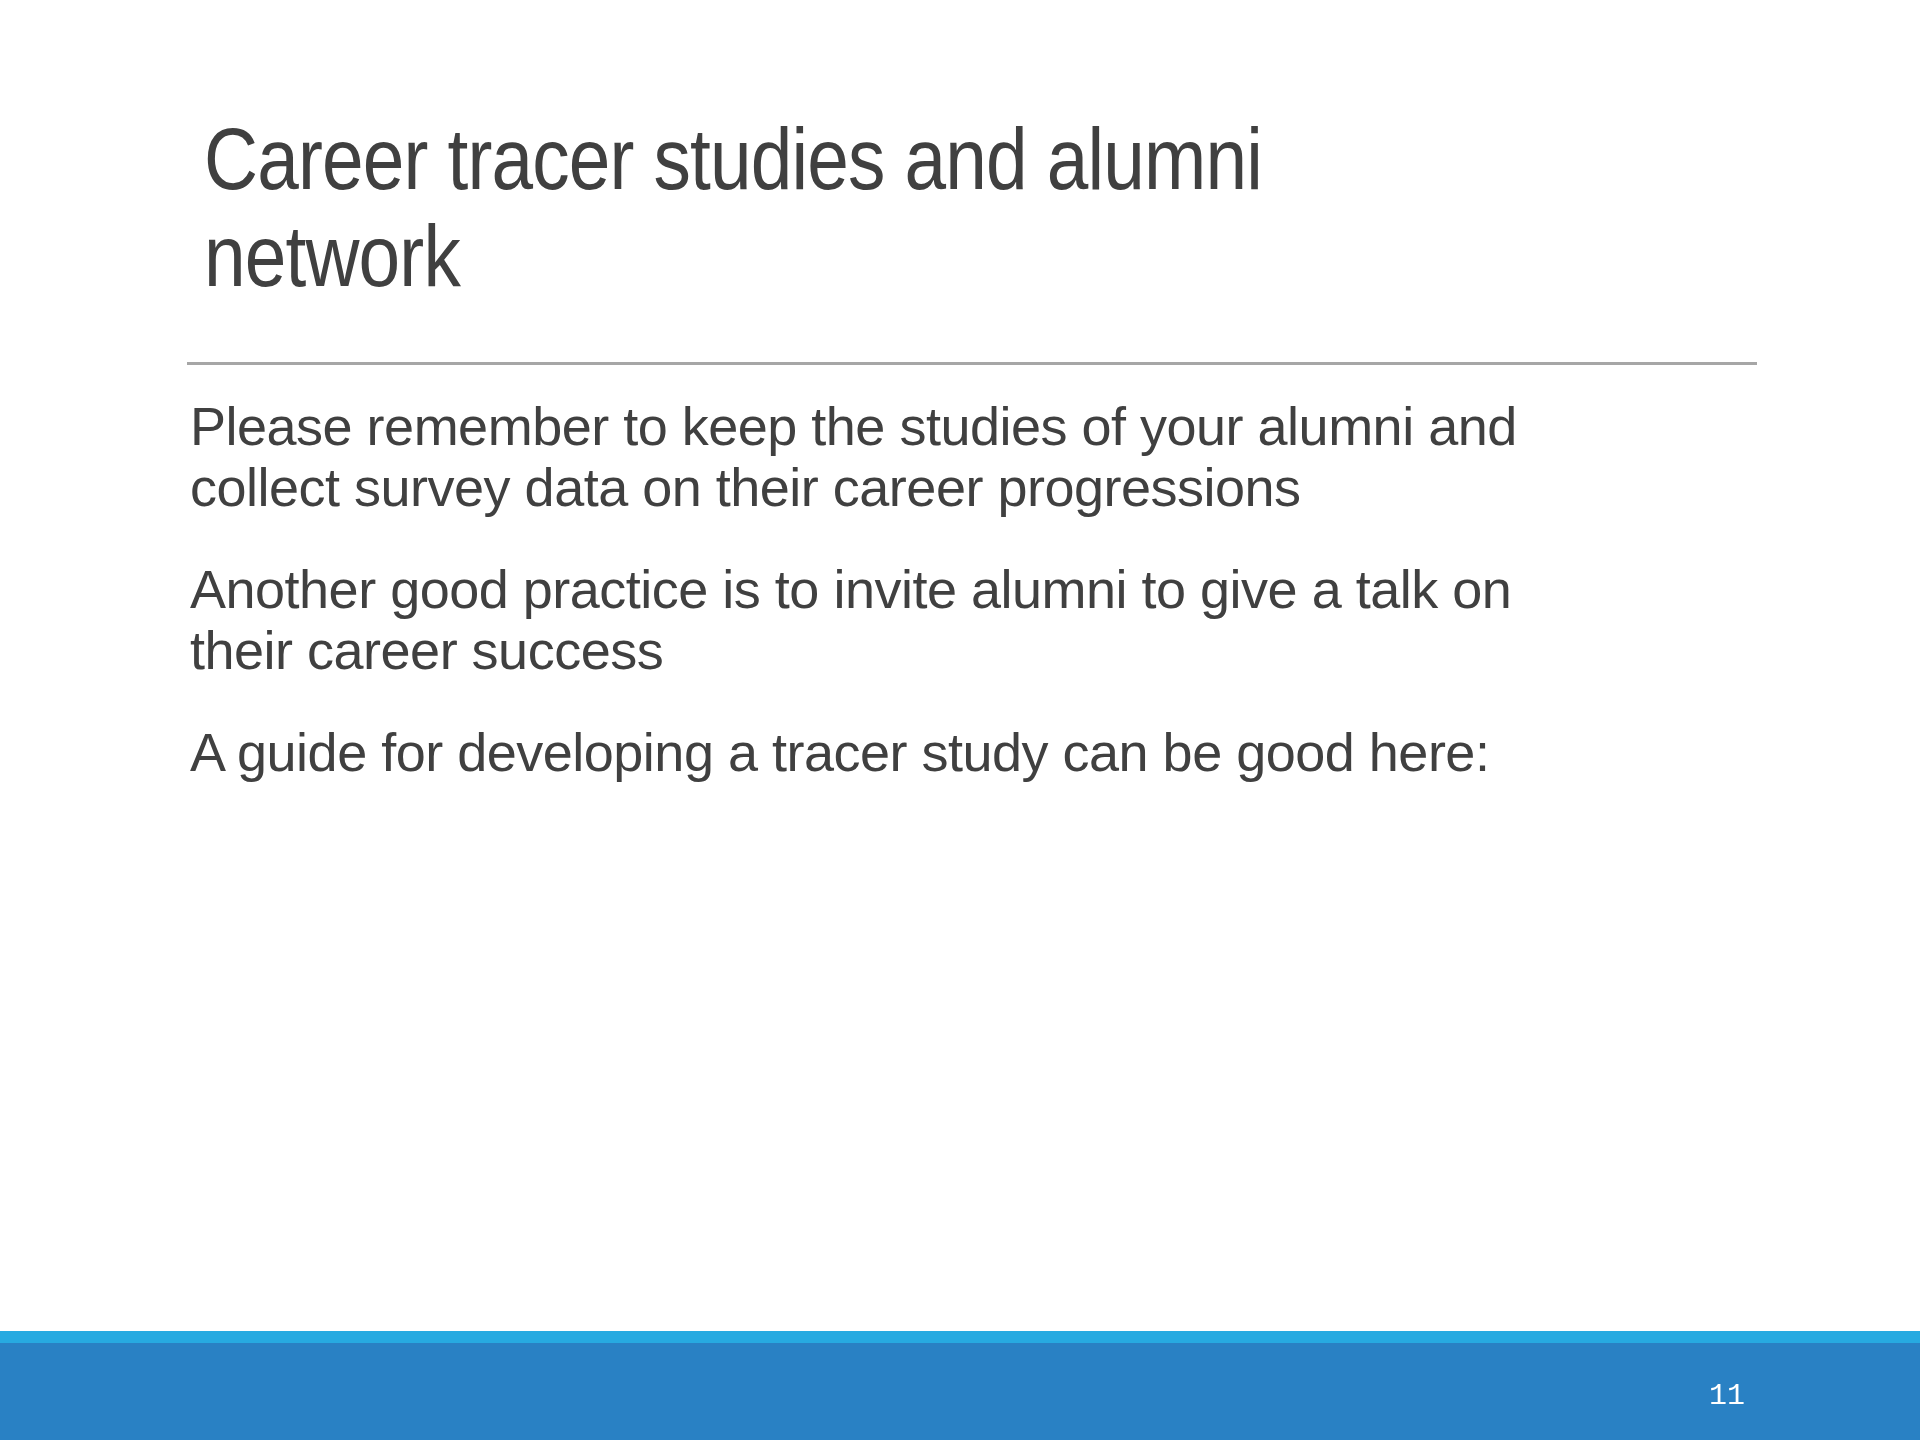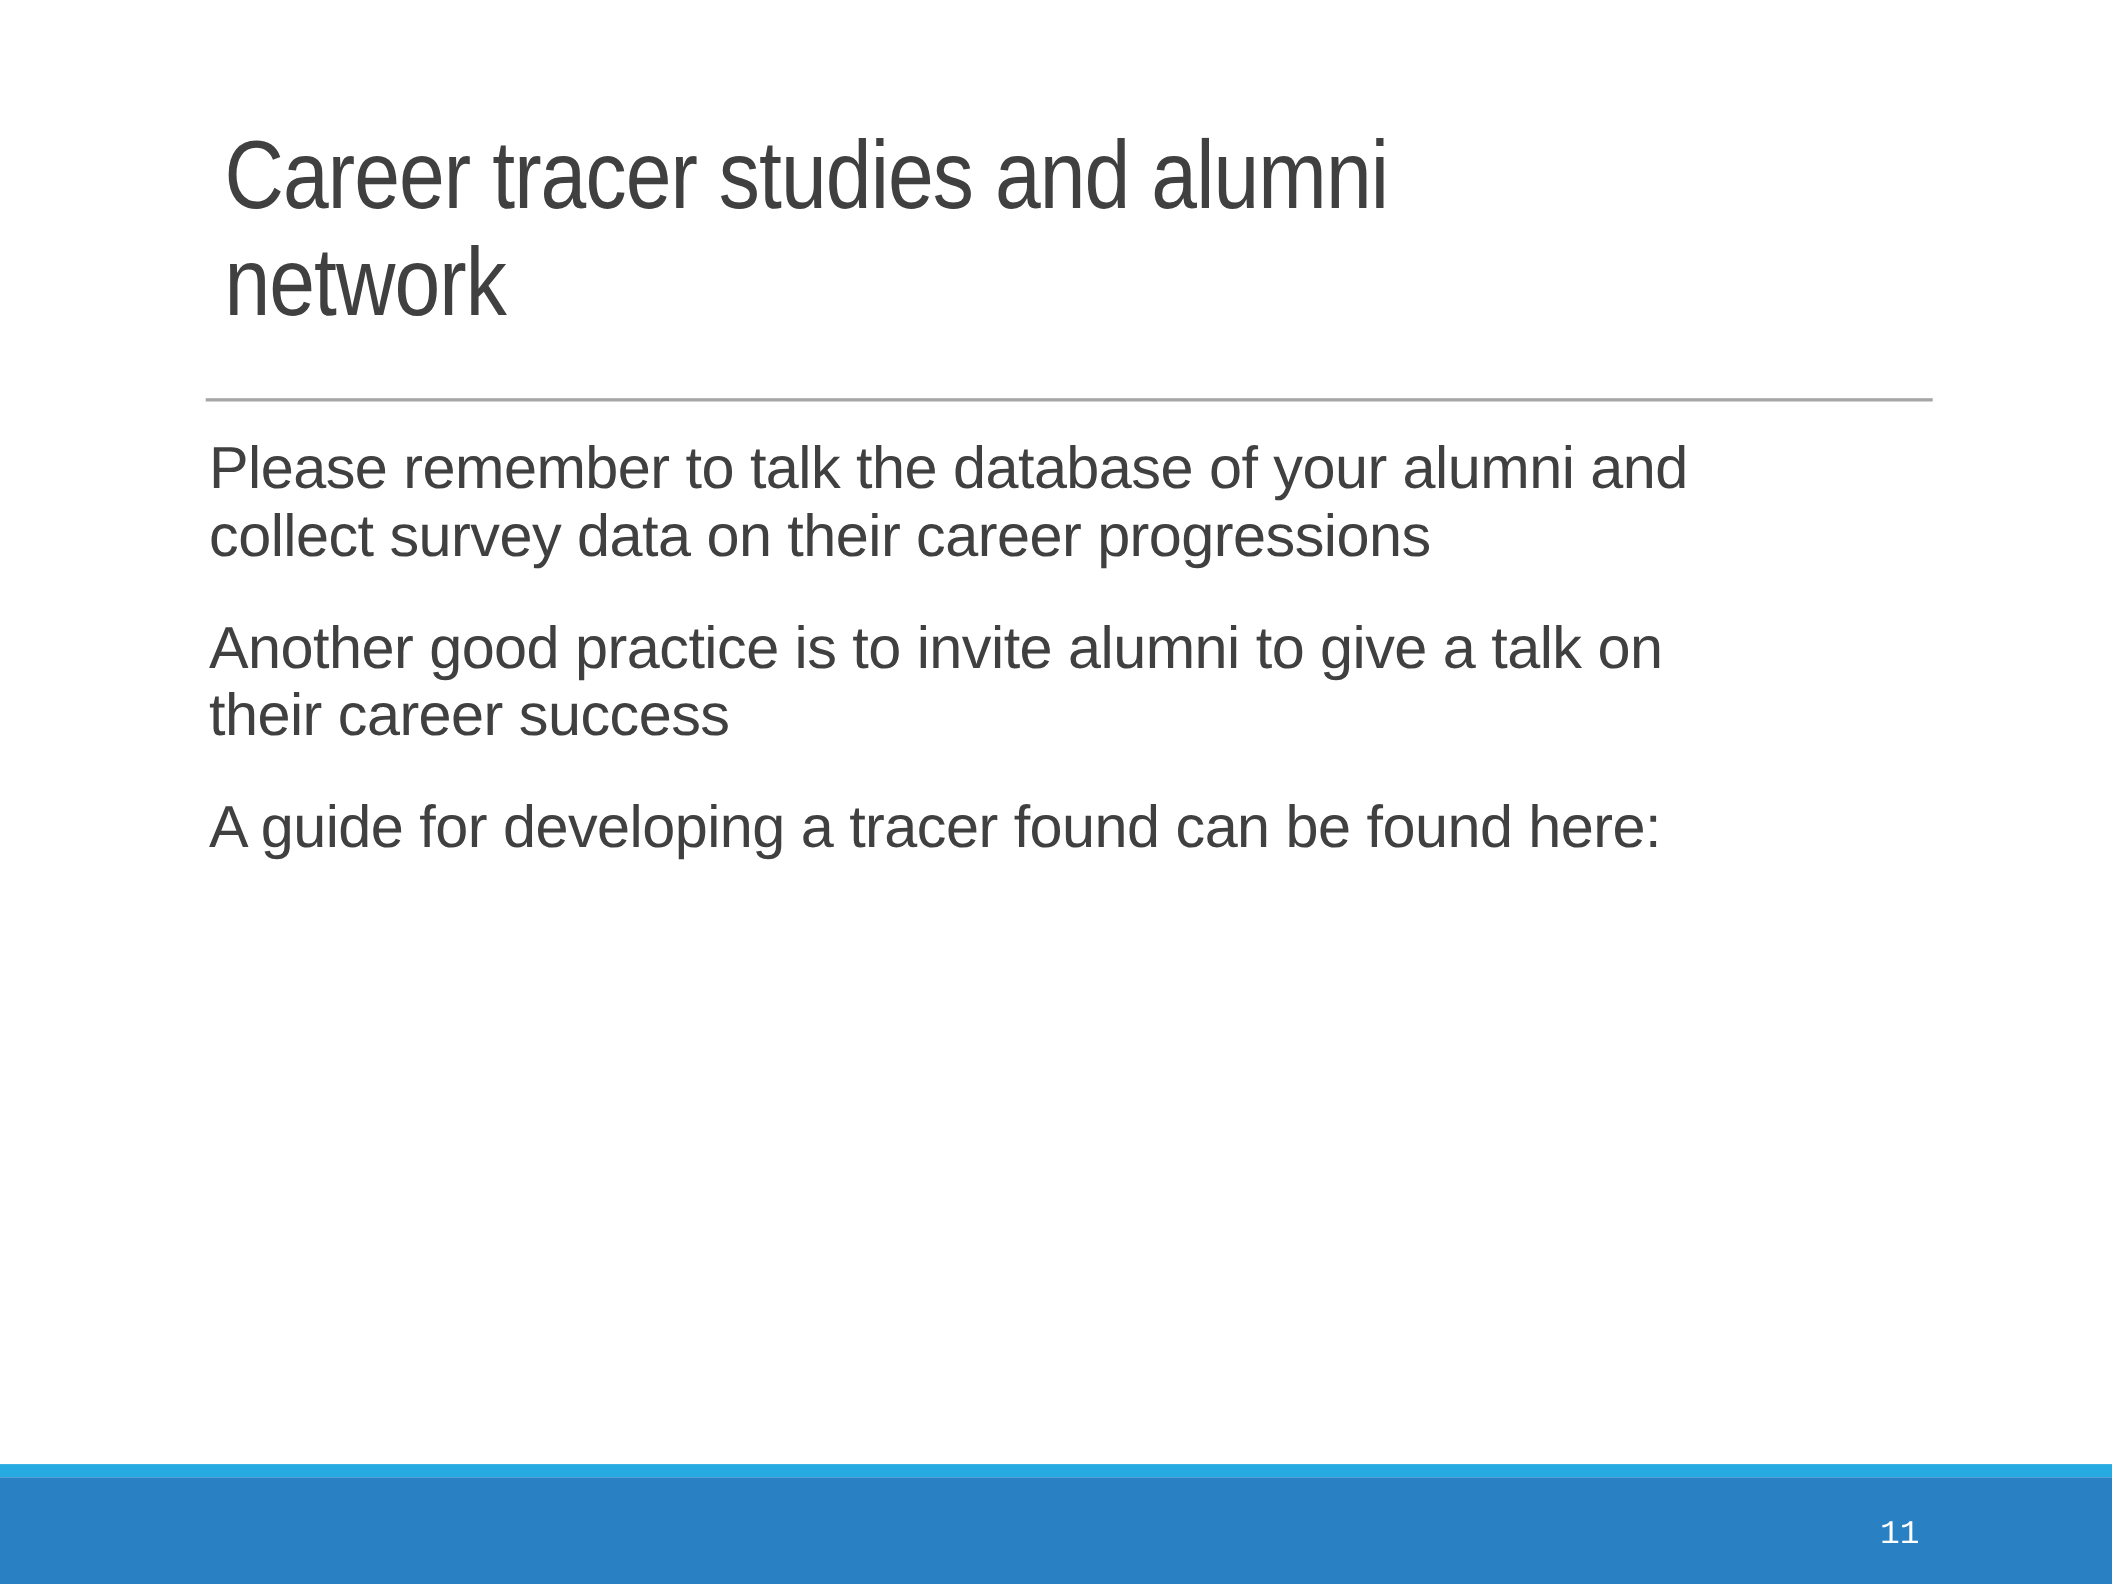--- a/index.html
+++ b/index.html
@@ -94,25 +94,25 @@
 <body>
 
 <div class="slide">
 
   <h1 class="title"><span class="condense">Career tracer studies and alumni
 network</span></h1>
 
   <div class="divider"></div>
 
   <div class="body">
-    <p>Please remember to talk the database of your alumni and
+    <p>Please remember to keep the studies of your alumni and
 collect survey data on their career progressions</p>
     <p>Another good practice is to invite alumni to give a talk on
 their career success</p>
-    <p>A guide for developing a tracer found can be found here:</p>
+    <p>A guide for developing a tracer study can be good here:</p>
   </div>
 
   <div class="band-accent"></div>
   <div class="band"></div>
 
   <div class="page-number">11</div>
 
 </div>
 
 </body></html>

